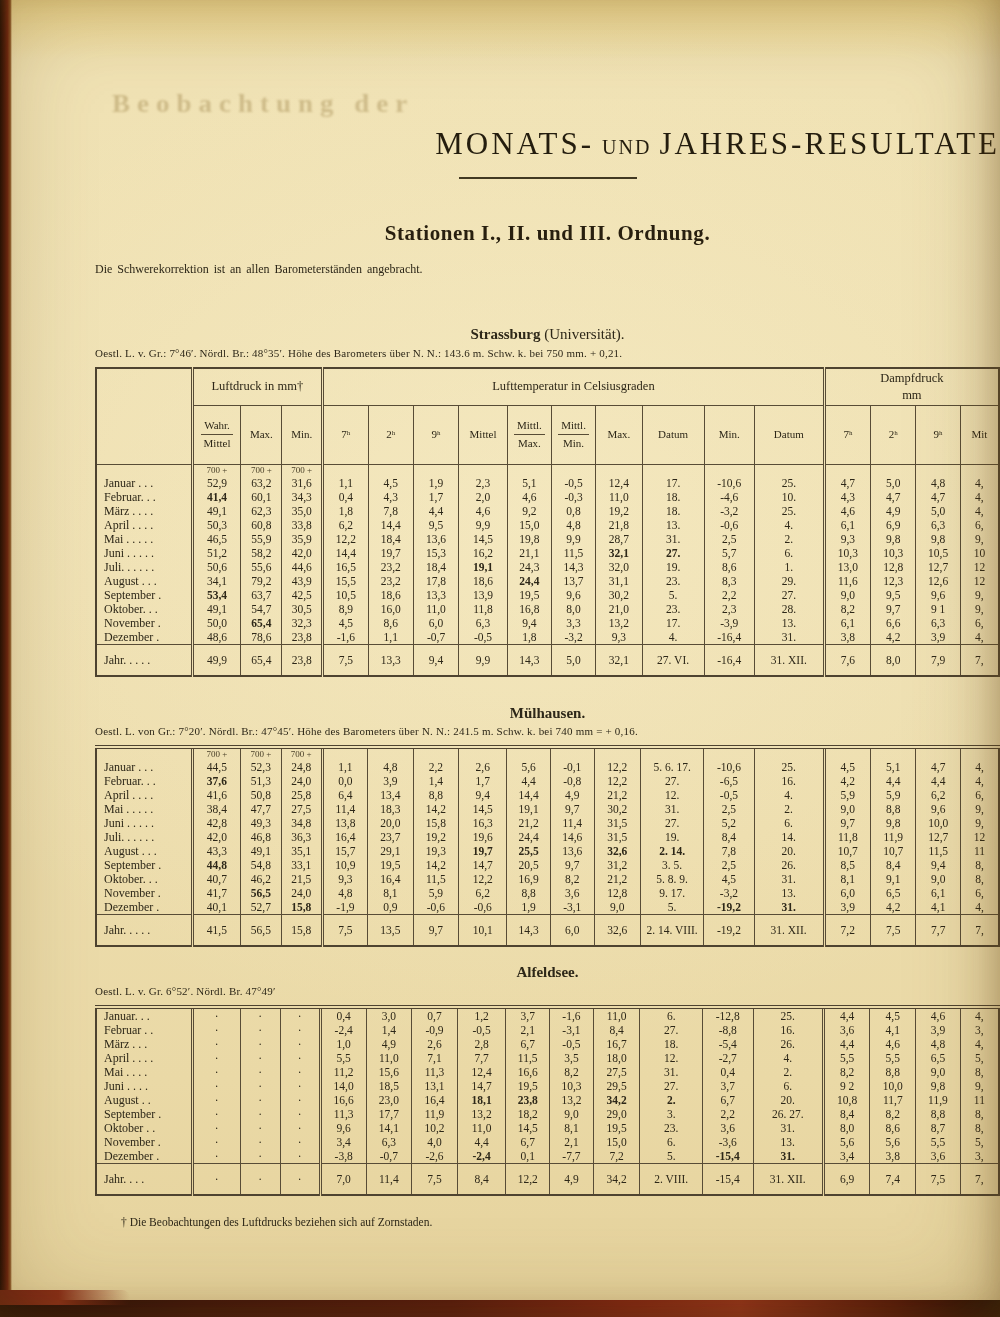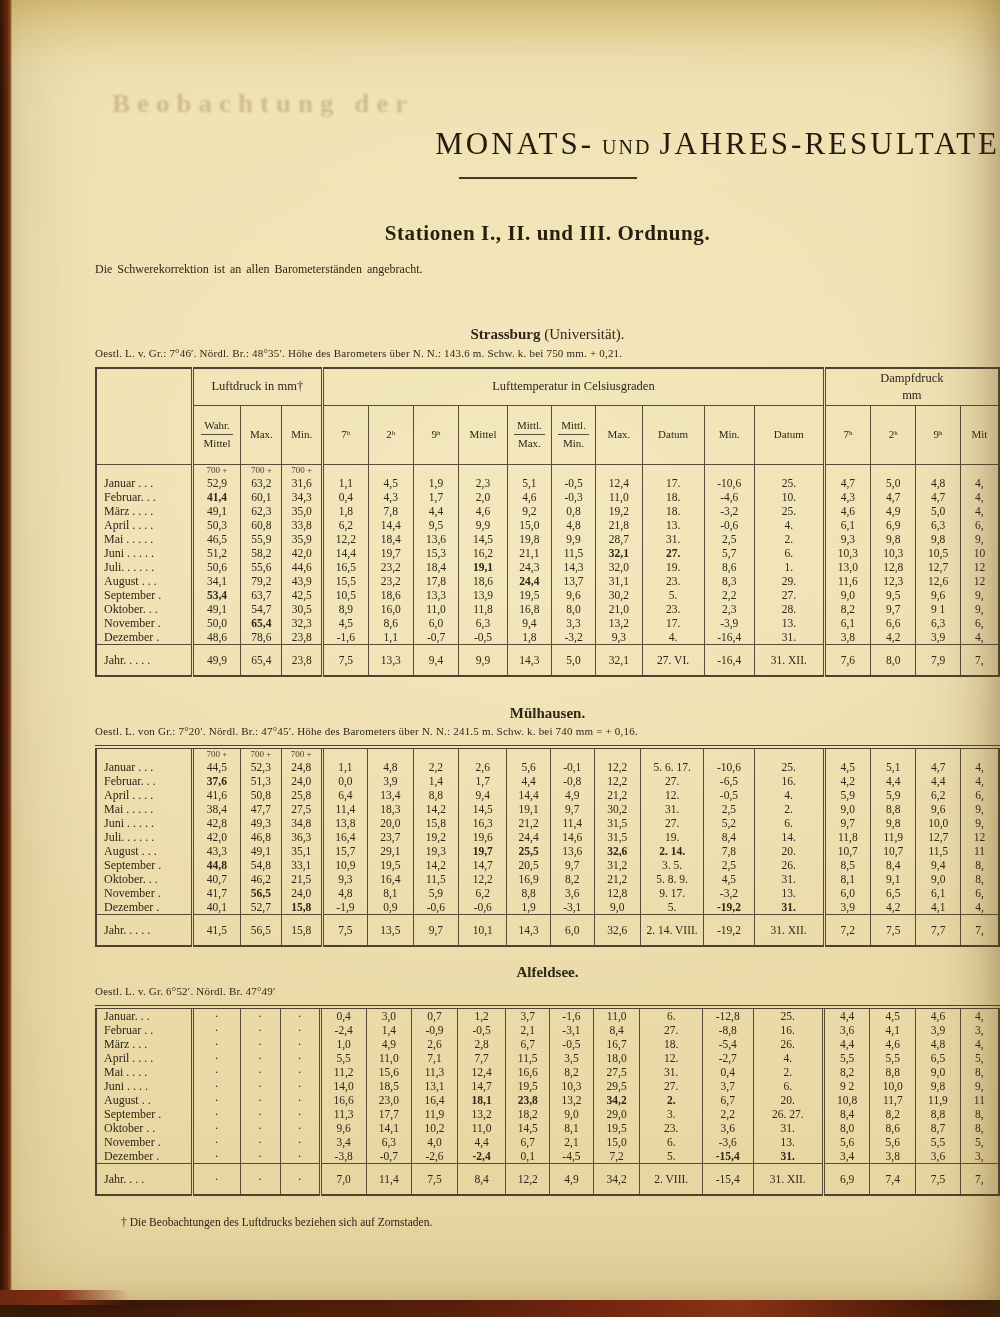--- a/index.html
+++ b/index.html
@@ -931,21 +931,21 @@
               <tr>
                 <td class="lbl">Dezember .</td>
                 <td class="dbl ">·</td>
                 <td>·</td>
                 <td>·</td>
                 <td class="dbl ">-3,8</td>
                 <td>-0,7</td>
                 <td>-2,6</td>
                 <td class="b">-2,4</td>
                 <td>0,1</td>
-                <td>-4,5</td>
+                <td>-7,7</td>
                 <td>7,2</td>
                 <td>5.</td>
                 <td class="b">-15,4</td>
                 <td class="b">31.</td>
                 <td class="dbl ">3,4</td>
                 <td>3,8</td>
                 <td>3,6</td>
                 <td>3,</td>
               </tr>
               <tr class="jahr">

